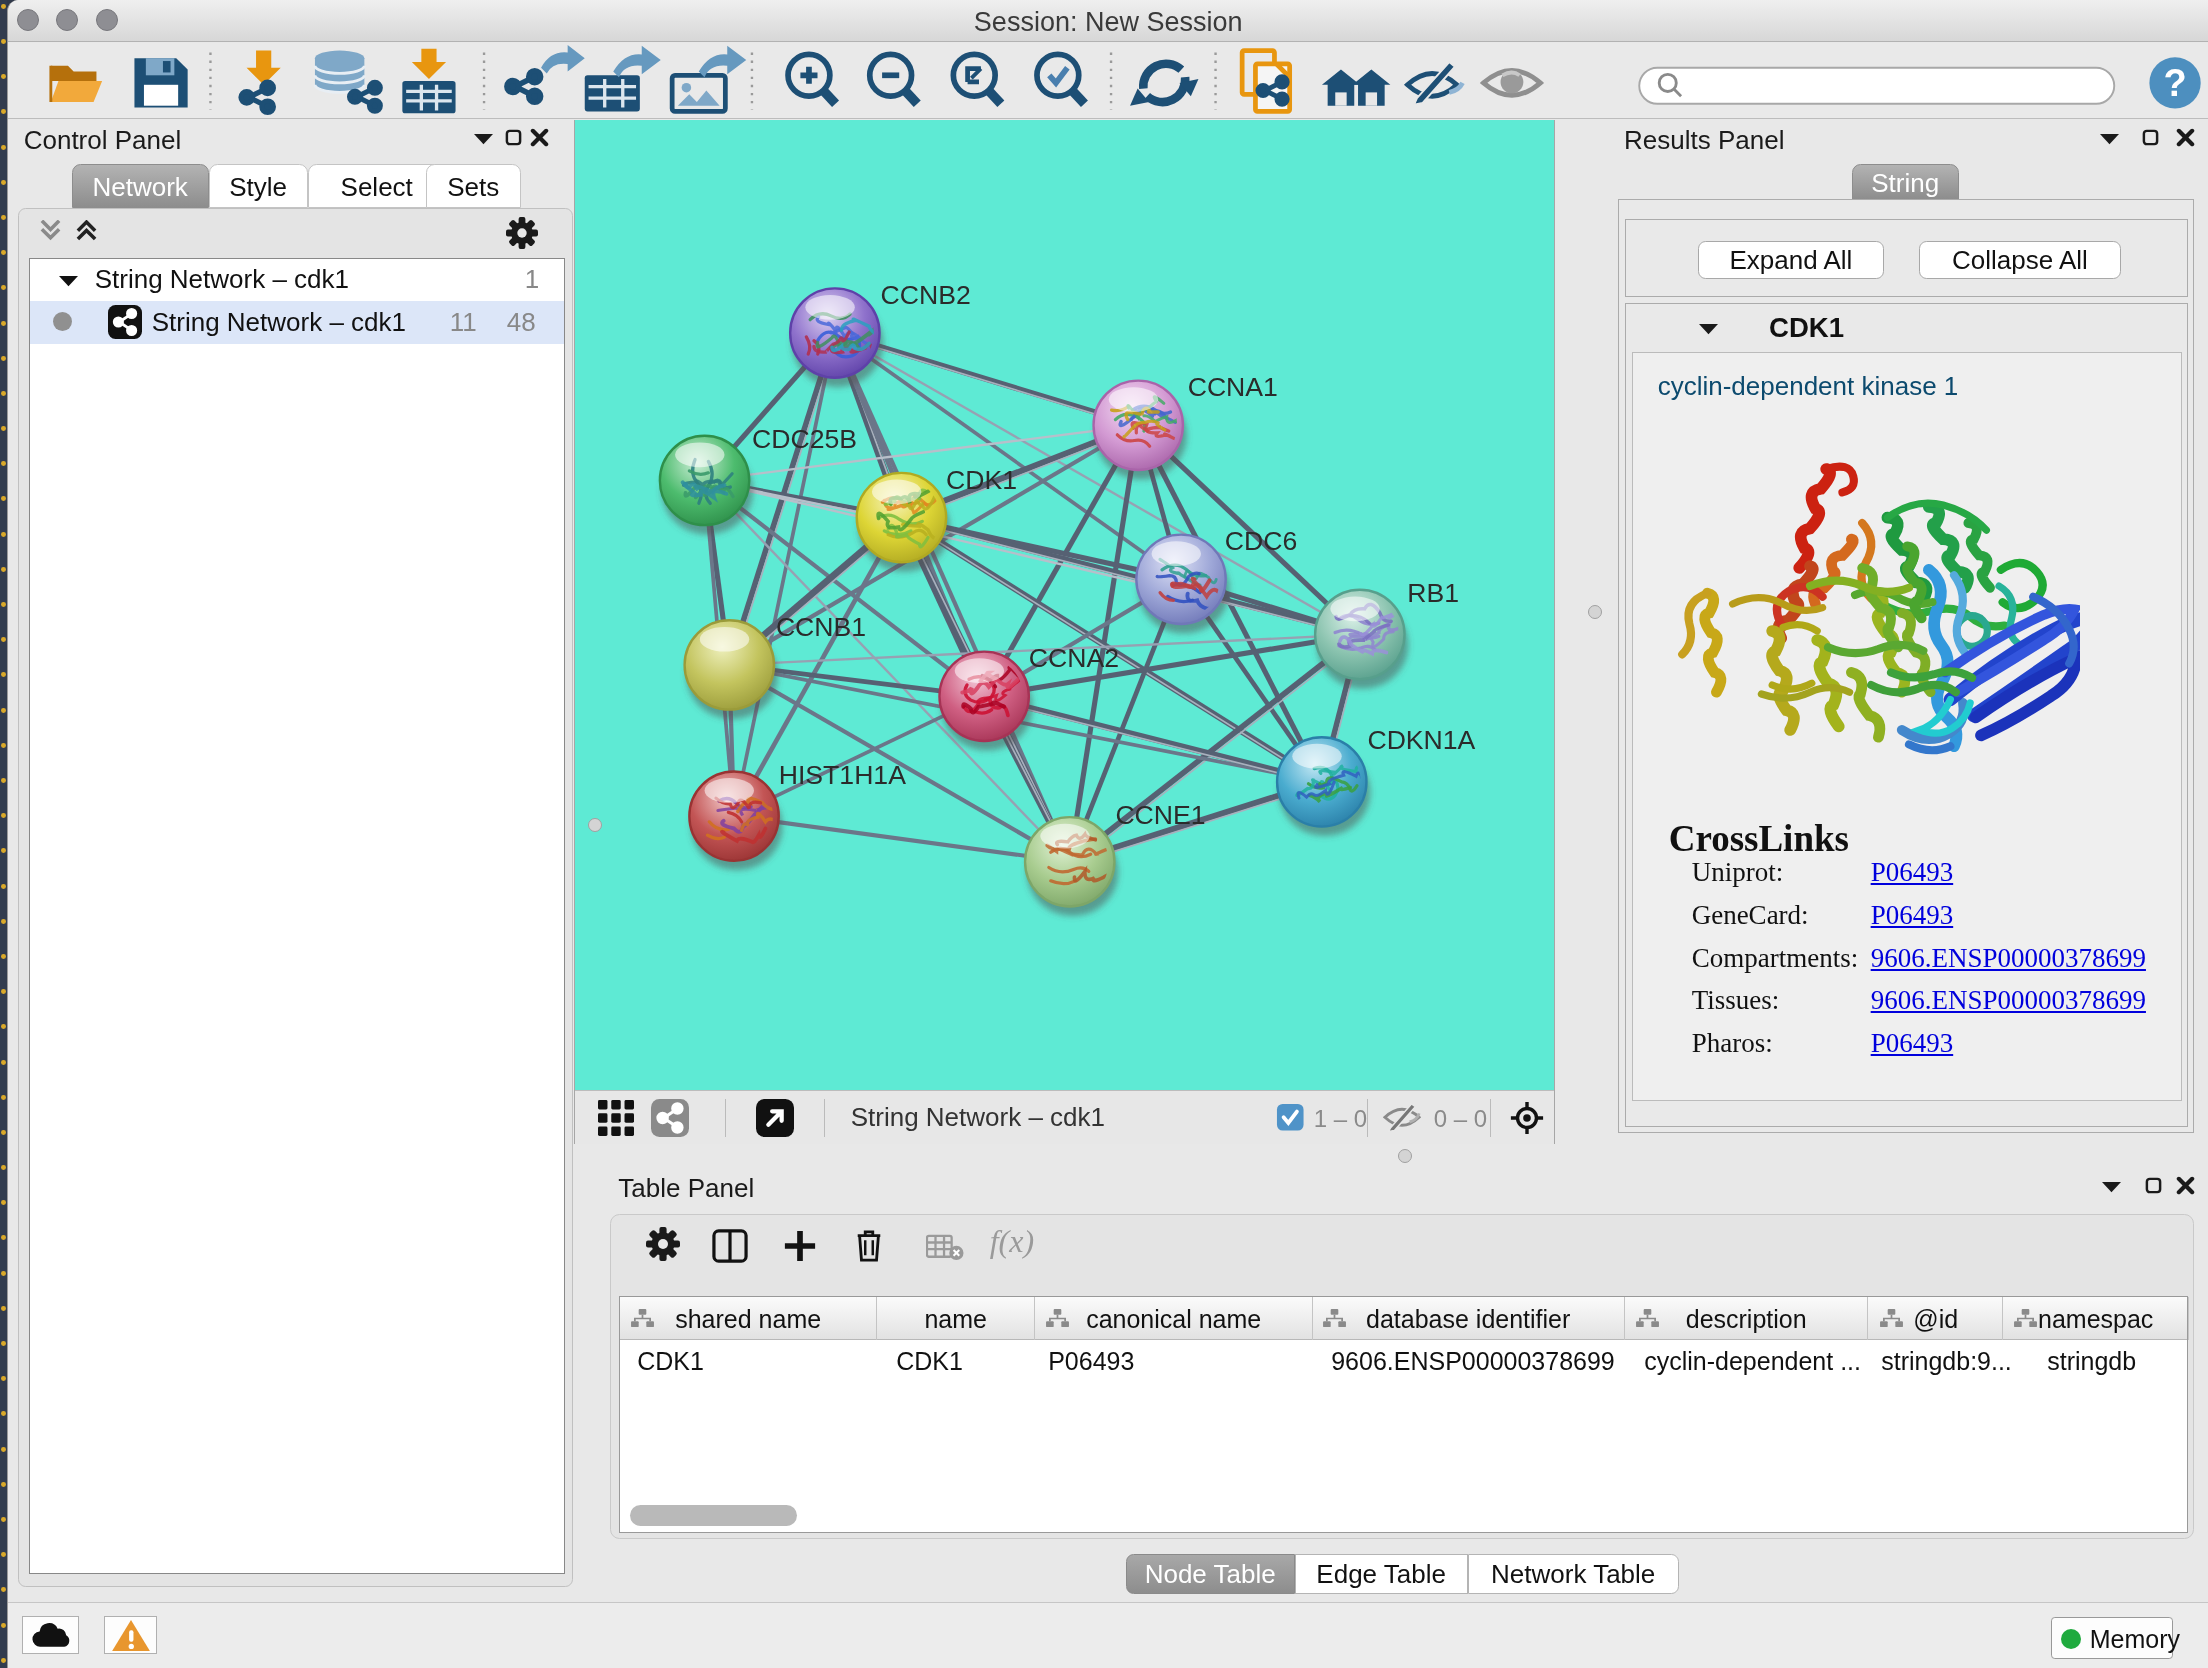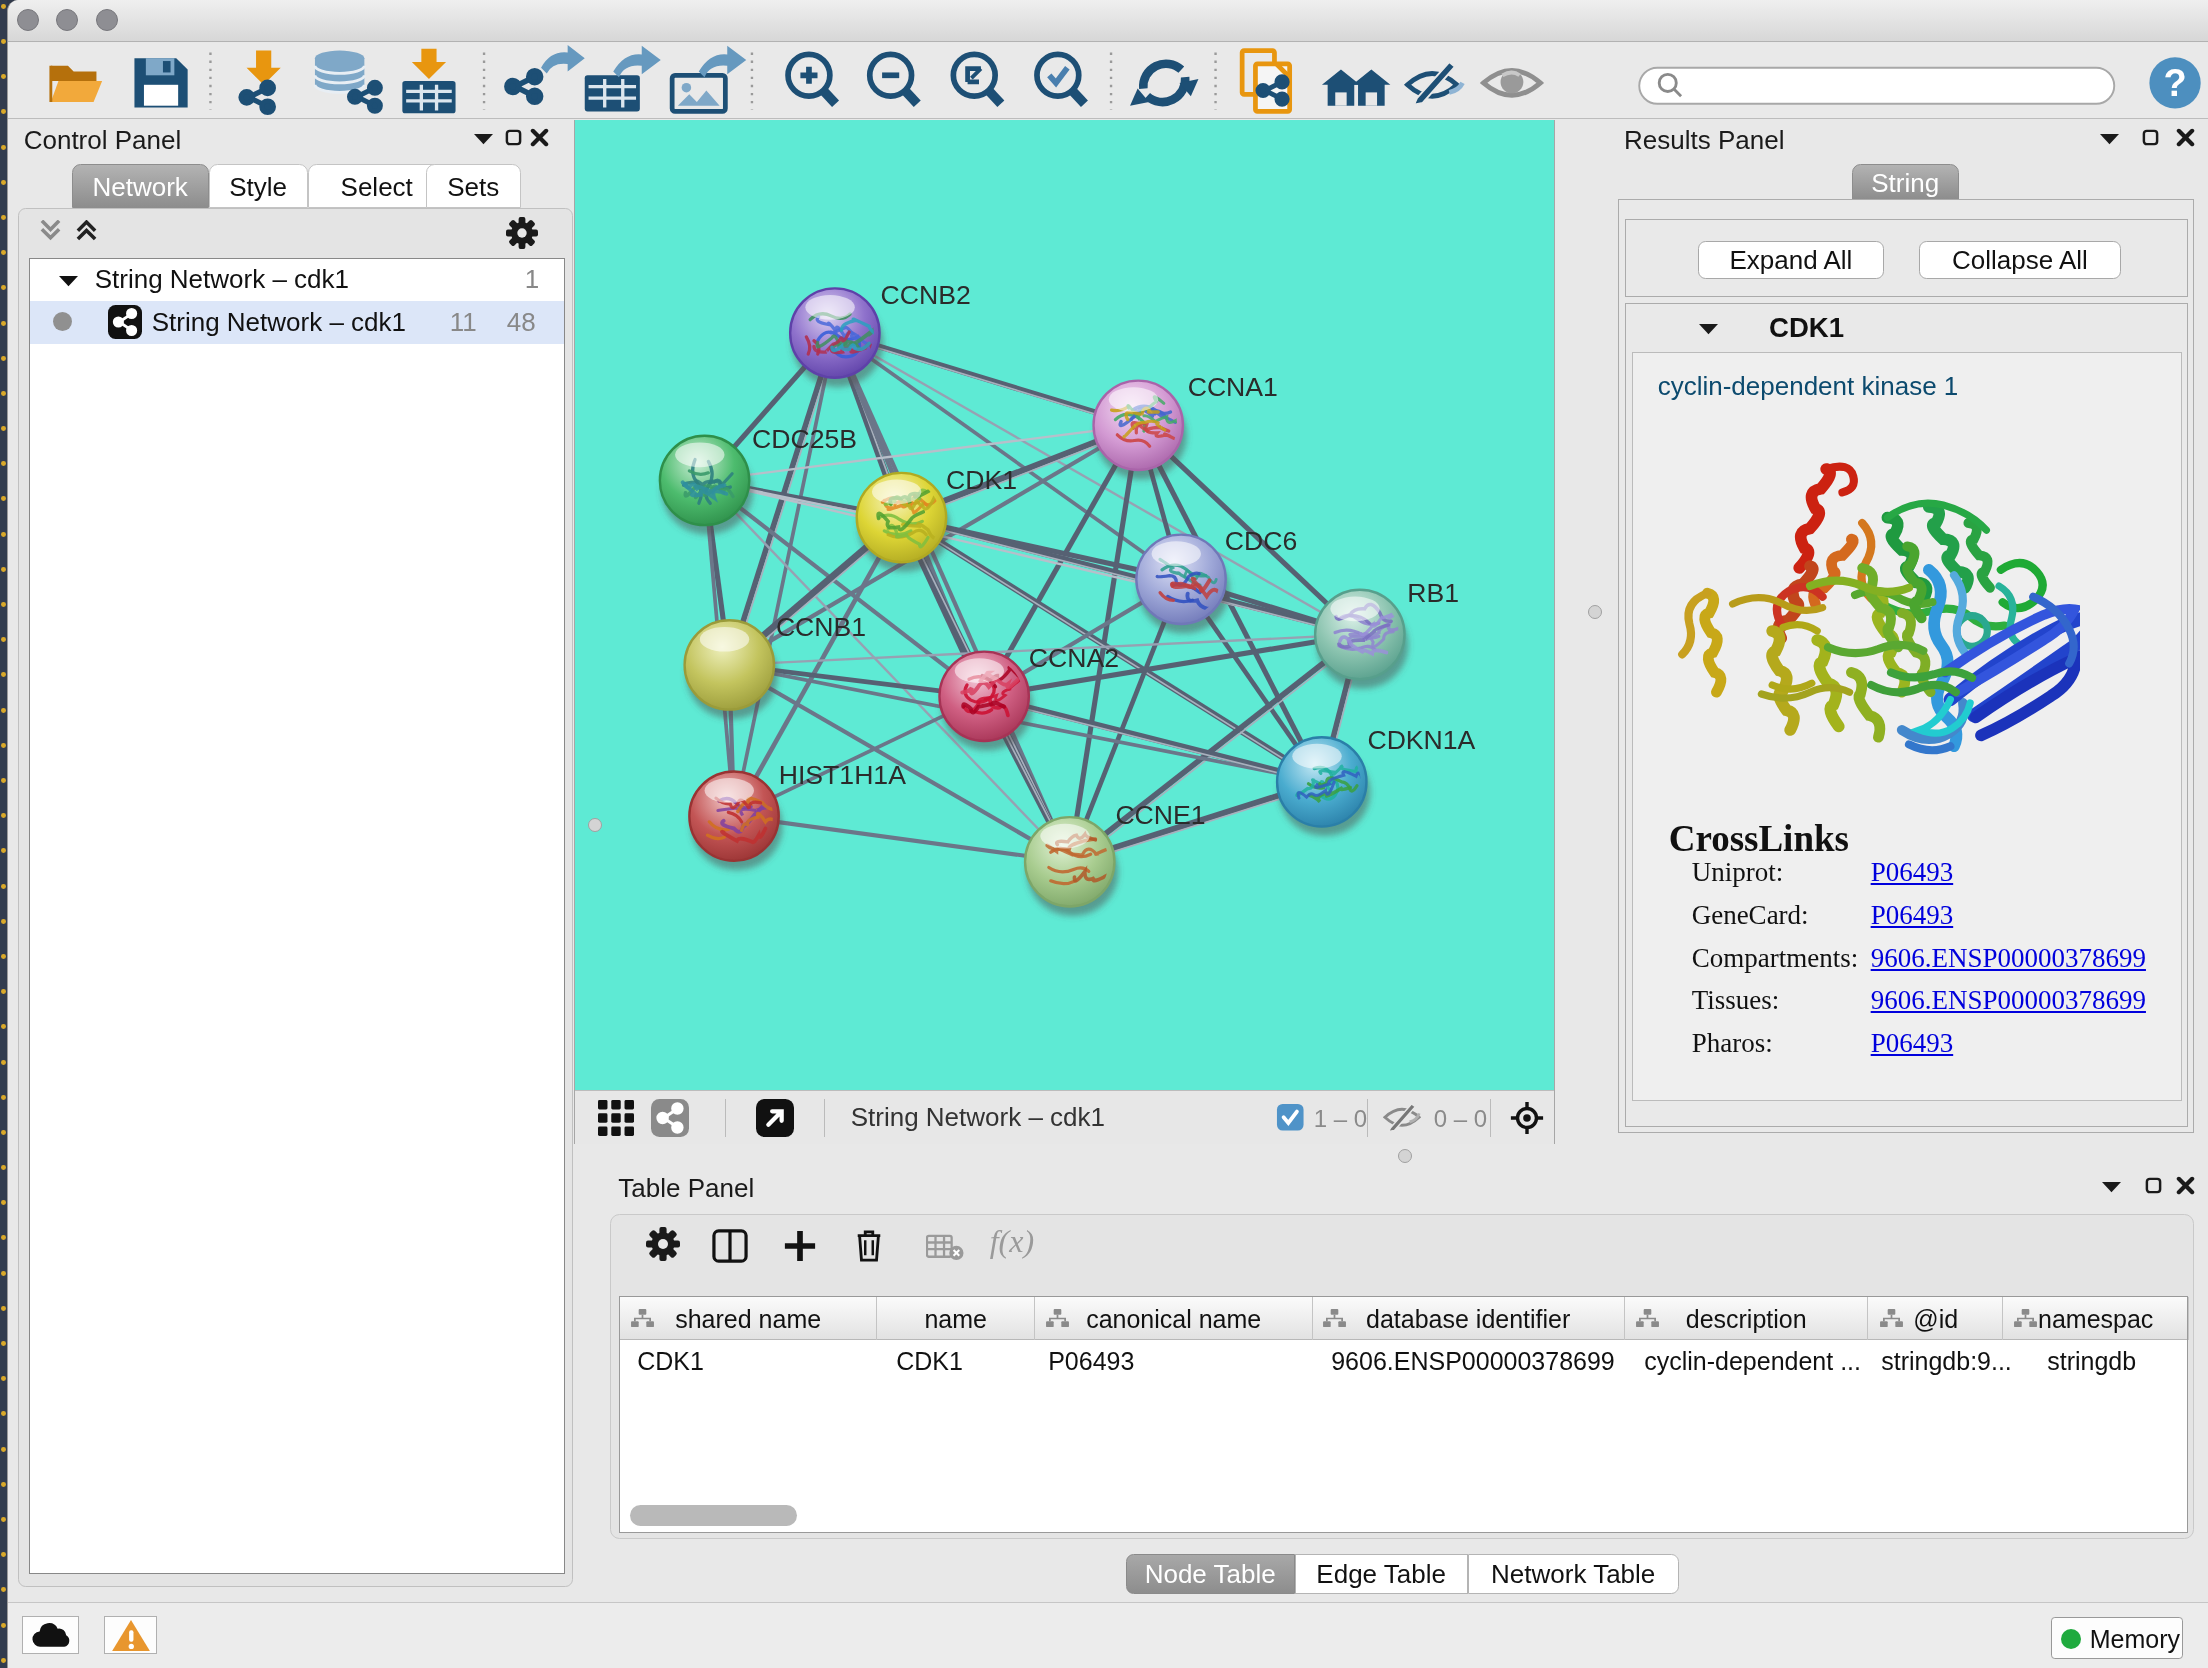--- a/index.html
+++ b/index.html
@@ -69,20 +69,21 @@
     <div class="abs" style="left:1px;top:1552px;width:4.8px;height:4.8px;border-radius:50%;background:#d9a92a;"></div>
     <div class="abs" style="left:1px;top:1587px;width:4.8px;height:4.8px;border-radius:50%;background:#d9a92a;"></div>
     <div class="abs" style="left:1px;top:1623px;width:4.8px;height:4.8px;border-radius:50%;background:#d9a92a;"></div>
     <div class="abs" style="left:1px;top:1658px;width:4.8px;height:4.8px;border-radius:50%;background:#d9a92a;"></div>
   </div>
 <div id="win">
     <div id="titlebar">
       <div class="tl" style="left:9.5px;"></div>
       <div class="tl" style="left:48px;"></div>
       <div class="tl" style="left:88px;"></div>
+      <div id="title">Session: New Session</div>
     </div>
     <div id="toolbar"><svg width="2208" height="76" viewBox="0 0 2322 80">
         <g transform="translate(42,14)">
           <path d="M2 10 h18 l6 6 h24 v10 h-48 z" fill="#b5700c"></path>
           <path d="M2 48 l8 -22 h46 l-9 22 z" fill="#f2a93b"></path>
           <path d="M2 48 v-38" stroke="#b5700c" stroke-width="3"></path>
         </g>
         <g transform="translate(132,12)">
           <path d="M0 4 h44 l12 12 v40 h-56 z" fill="#1d4f75"></path>
           <rect x="12" y="4" width="30" height="18" fill="#7fa8c8"></rect>
@@ -854,18 +855,18 @@
             <path d="M10 26 a8 8 0 0 1 -1 -16 a10 10 0 0 1 19 -3 a7.5 7.5 0 0 1 9 7 a6.5 6.5 0 0 1 -2 12 z" fill="#111"></path>
           </svg></div>
       </div>
       <div class="abs" style="left:96px;top:13.3px;width:53px;height:38px;background:#fdfdfd;border:1px solid #b0b0b0;">
         <div class="abs" style="left:6.7px;top:1.9px;"><svg width="40" height="34" viewBox="0 0 42 36">
             <path d="M21 1 L41 34 H1 z" fill="#e8962e"></path>
             <rect x="19" y="12" width="4.6" height="12" rx="2" fill="#fff"></rect>
             <circle cx="21.3" cy="29" r="2.8" fill="#fff"></circle>
           </svg></div>
       </div>
-      <div class="abs" style="left:2043px;top:14.3px;width:132px;height:42px;background:#fdfdfd;border:1px solid #999;border-radius:3.8px;">
+      <div class="abs" style="left:2043px;top:14.3px;width:122px;height:42px;background:#fdfdfd;border:1px solid #999;border-radius:3.8px;">
         <div class="abs" style="left:9.5px;top:10.5px;width:20px;height:20px;border-radius:50%;background:#1faa3e;"></div>
         <div class="abs" style="left:38px;top:6.7px;font-size:25px;color:#111;">Memory</div>
       </div>
     </div>
   </div>
 
 </body></html>

